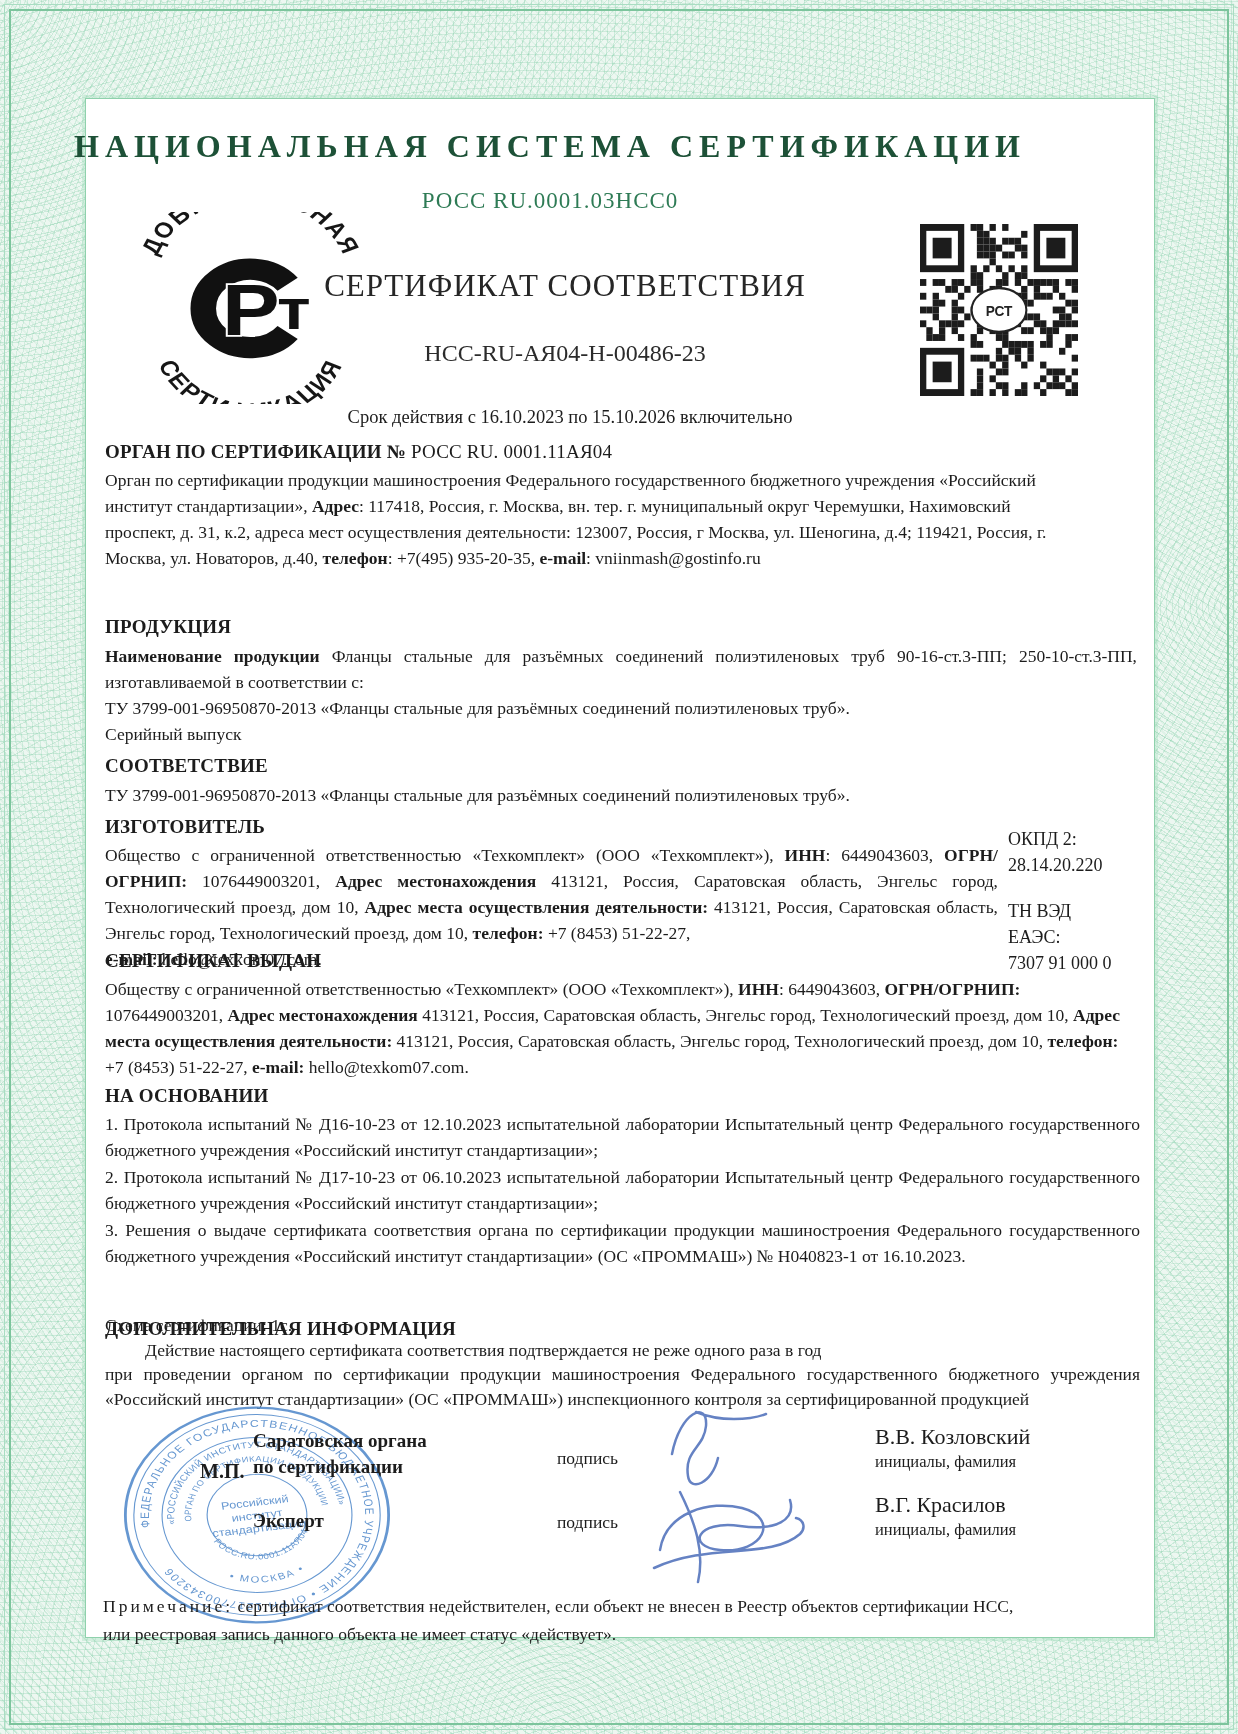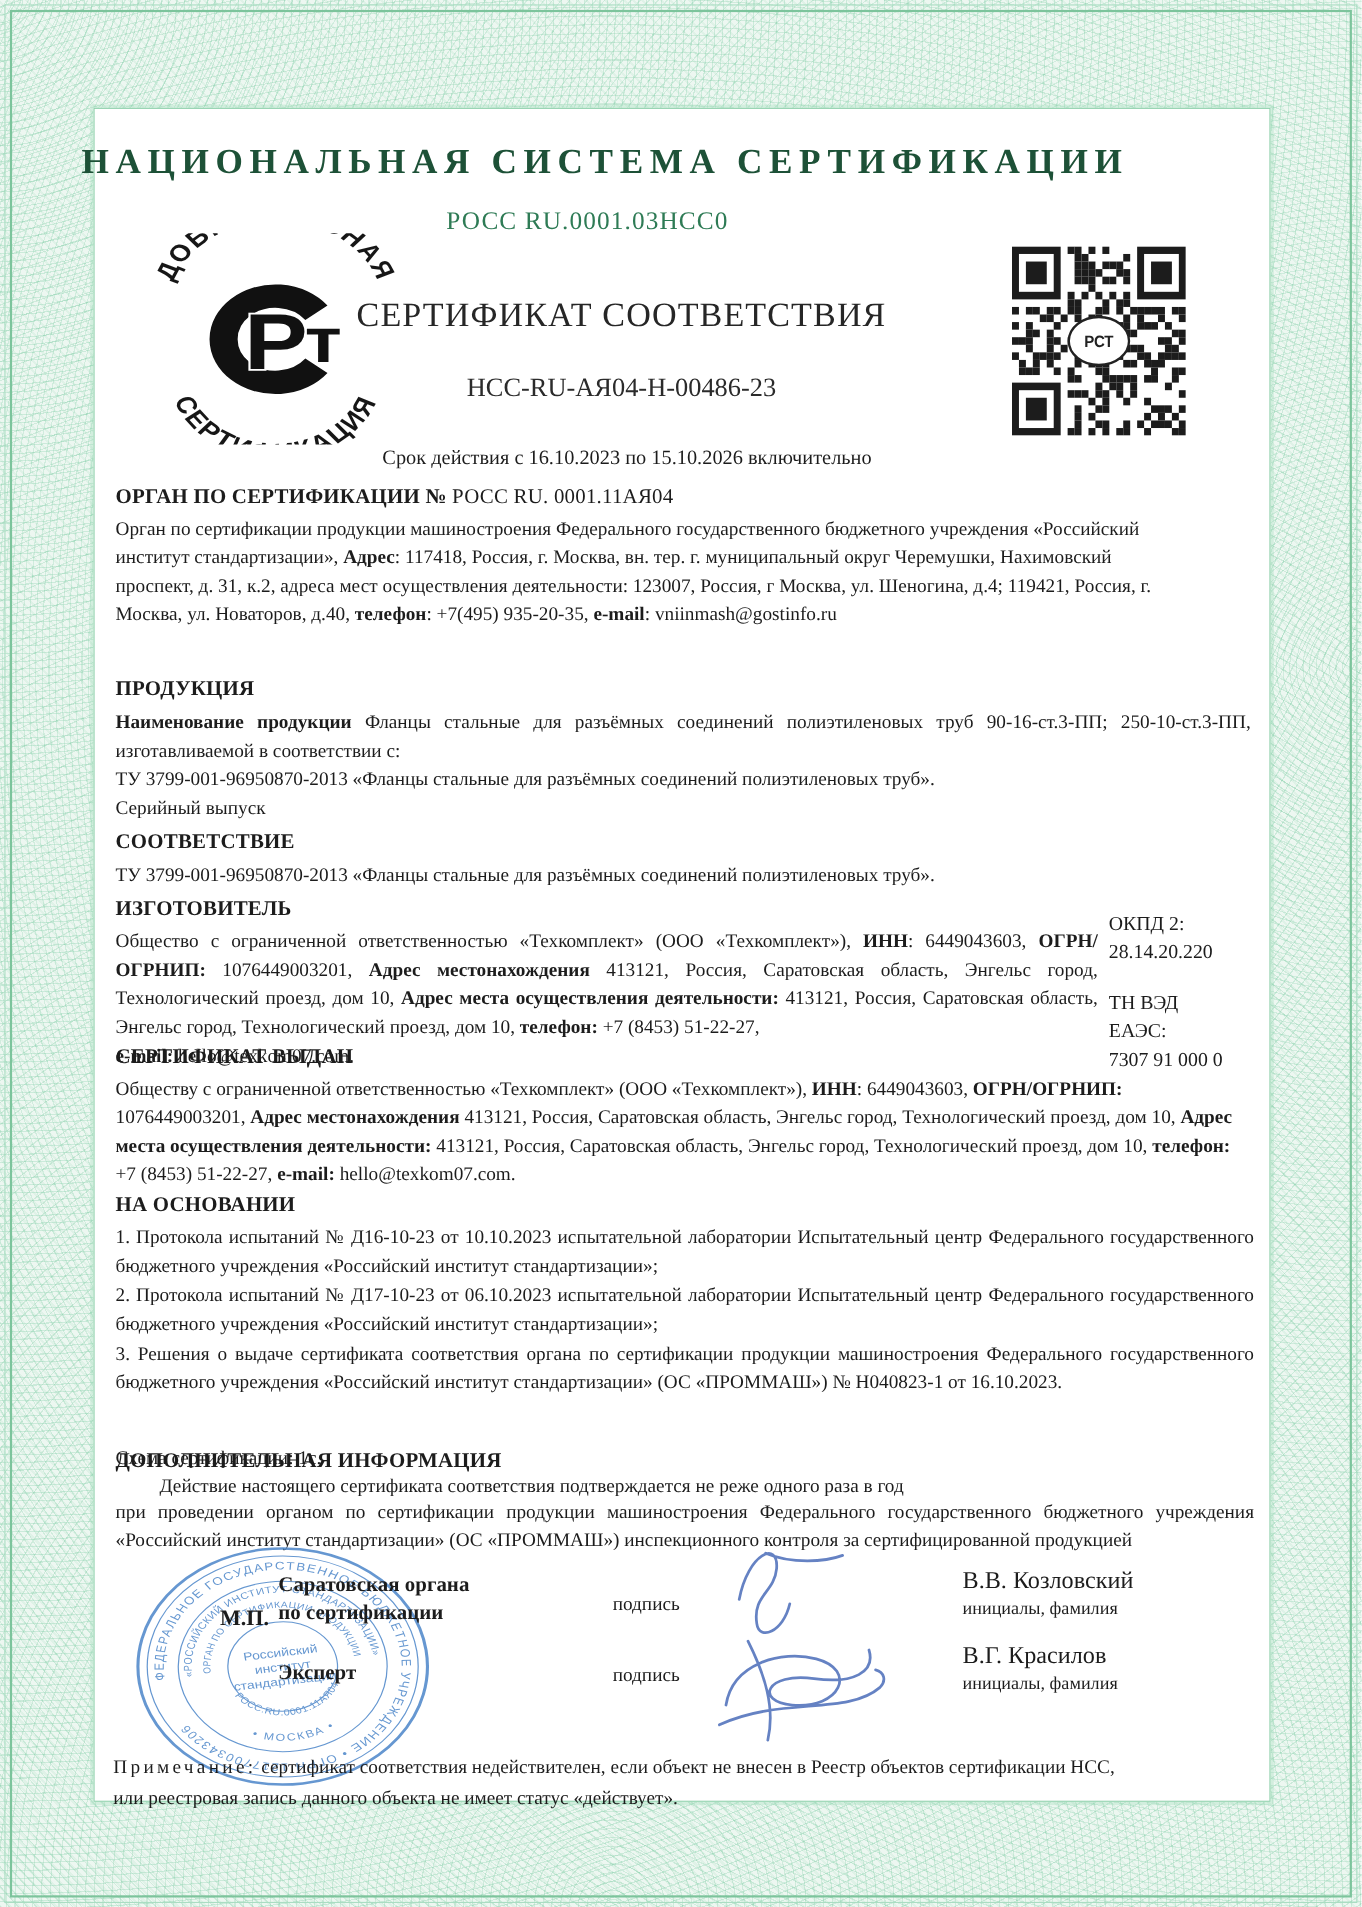--- a/index.html
+++ b/index.html
@@ -14,21 +14,21 @@
       repeating-linear-gradient(45deg, rgba(150,215,180,.16) 0 2px, transparent 2px 6px),
       #edf7f1;}
   .border-art::before{content:"";position:absolute;inset:4px;border:1px solid #a9ddc2;}
   .border-art::after{content:"";position:absolute;inset:9px;border:2px solid #7cc49c;}
   .content-box{position:absolute;left:85px;top:98px;width:1068px;height:1538px;
     background:#fff;border:1.5px solid #8fd1ac;box-shadow:0 0 0 3px rgba(160,220,185,.35);}
   .abs{position:absolute;}
   .ctr{text-align:center;}
   .sys-title{left:60px;width:980px;top:128px;font-size:32px;font-weight:600;
     letter-spacing:6px;color:#1d5137;}
-  .sys-num{left:44px;width:980px;top:188px;font-size:23px;color:#2e7b55;letter-spacing:1px;}
+  .sys-num{left:60px;width:980px;top:188px;font-size:23px;color:#2e7b55;letter-spacing:1px;}
   .cert-title{left:240px;width:650px;top:268px;font-size:31px;letter-spacing:1px;color:#262626;}
   .cert-num{left:240px;width:650px;top:340px;font-size:24px;color:#2b2b2b;}
   .validity{left:200px;width:740px;top:407px;font-size:18.5px;}
   .sec-label{font-size:19px;font-weight:bold;letter-spacing:.2px;}
   .sec-label .reg{font-weight:normal;}
   .body-txt{font-size:17.5px;line-height:26px;}
   .just{text-align:justify;}
   .meta-col{left:1008px;top:826px;font-size:18px;line-height:26px;}
   .meta-gap{margin-top:20px;}
   .note{left:103px;top:1592px;width:1042px;font-size:17.5px;line-height:28px;}
@@ -311,21 +311,21 @@
     <div>28.14.20.220</div>
     <div class="meta-gap">ТН ВЭД</div>
     <div>ЕАЭС:</div>
     <div>7307 91 000 0</div>
   </div>
 
   <div class="abs sec-label" style="left:105px;top:950px;">СЕРТИФИКАТ ВЫДАН</div>
   <div class="abs body-txt" style="left:105px;top:976px;width:1035px;"><span>Обществу с ограниченной ответственностью «Техкомплект» (ООО «Техкомплект»), </span><span style="font-weight: bold;">ИНН</span><span>: 6449043603, </span><span style="font-weight: bold;">ОГРН/ОГРНИП:</span><span> 1076449003201, </span><span style="font-weight: bold;">Адрес местонахождения</span><span>  413121, Россия, Саратовская область, Энгельс город, Технологический проезд, дом 10, </span><span style="font-weight: bold;">Адрес места осуществления деятельности:</span><span> 413121, Россия, Саратовская область, Энгельс город, </span><span>Технологический проезд, дом 10, </span><span style="font-weight: bold;">телефон:</span><span> +7 (8453) 51-22-27, </span><span style="font-weight: bold;">e-mail:</span><span> hello@texkom07.com.</span></div>
 
   <div class="abs sec-label" style="left:105px;top:1085px;">НА ОСНОВАНИИ</div>
-  <div class="abs body-txt just" style="left:105px;top:1111px;width:1035px;">1. Протокола испытаний № Д16-10-23 от 10.10.2023 испытательной лаборатории Испытательный центр Федерального государственного бюджетного учреждения «Российский институт стандартизации»;</div>
+  <div class="abs body-txt just" style="left:105px;top:1111px;width:1035px;">1. Протокола испытаний № Д16-10-23 от 12.10.2023 испытательной лаборатории Испытательный центр Федерального государственного бюджетного учреждения «Российский институт стандартизации»;</div>
   <div class="abs body-txt just" style="left:105px;top:1164px;width:1035px;">2. Протокола испытаний № Д17-10-23 от 06.10.2023 испытательной лаборатории Испытательный центр Федерального государственного бюджетного учреждения «Российский институт стандартизации»;</div>
   <div class="abs body-txt just" style="left:105px;top:1217px;width:1035px;">3. Решения о выдаче сертификата соответствия органа по сертификации продукции машиностроения Федерального государственного бюджетного учреждения «Российский институт стандартизации» (ОС «ПРОММАШ») № Н040823-1 от 16.10.2023.</div>
 
   <div class="abs sec-label" style="left:105px;top:1286px;margin-top:32px;">ДОПОЛНИТЕЛЬНАЯ ИНФОРМАЦИЯ</div>
   <div class="abs body-txt" style="left:105px;top:1312px;">Схема сертификации: 1с.</div>
   <div class="abs body-txt just" style="left:105px;top:1362px;width:1035px;line-height:25px;">при проведении органом по сертификации продукции машиностроения Федерального государственного бюджетного учреждения «Российский институт стандартизации» (ОС «ПРОММАШ») инспекционного контроля за сертифицированной продукцией</div>
   <div class="abs body-txt" style="left:145px;top:1337px;">Действие настоящего сертификата соответствия подтверждается не реже одного раза в год</div>
 
   <svg class="abs stamp-svg" width="282" height="230" viewBox="0 0 300 300" preserveAspectRatio="none" style="left: 116px; top: 1400px;">
     <defs>

